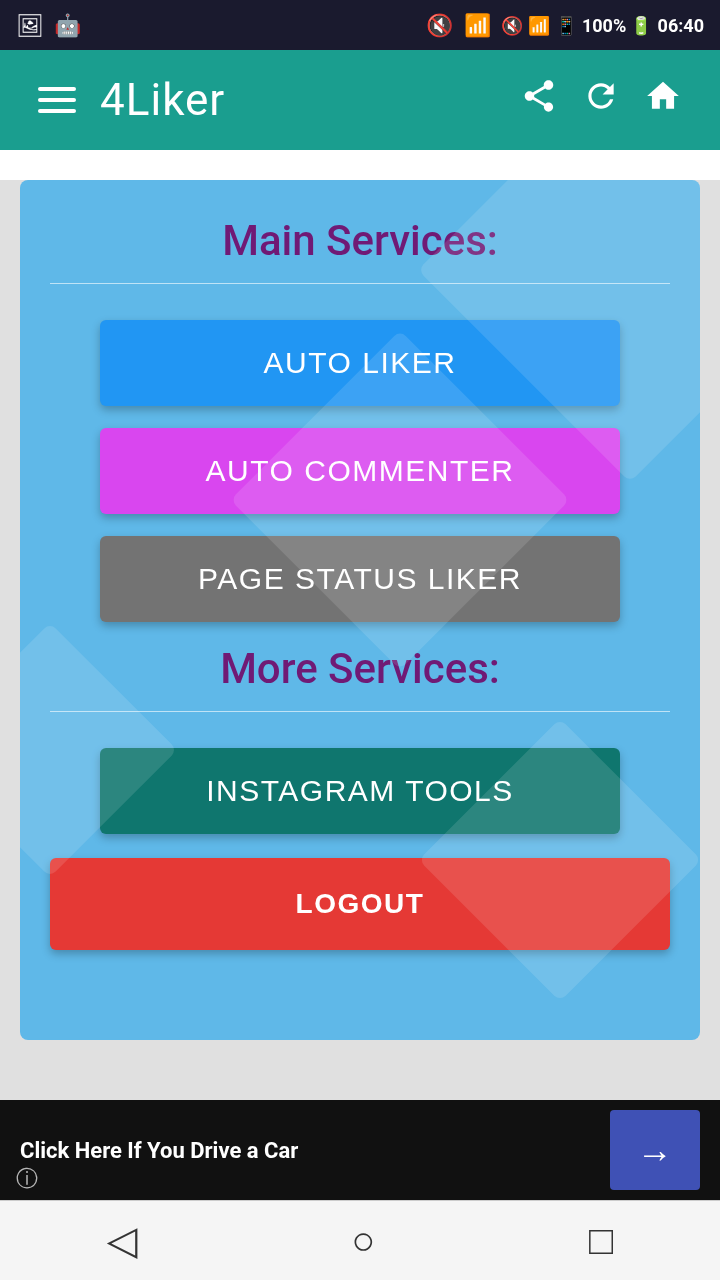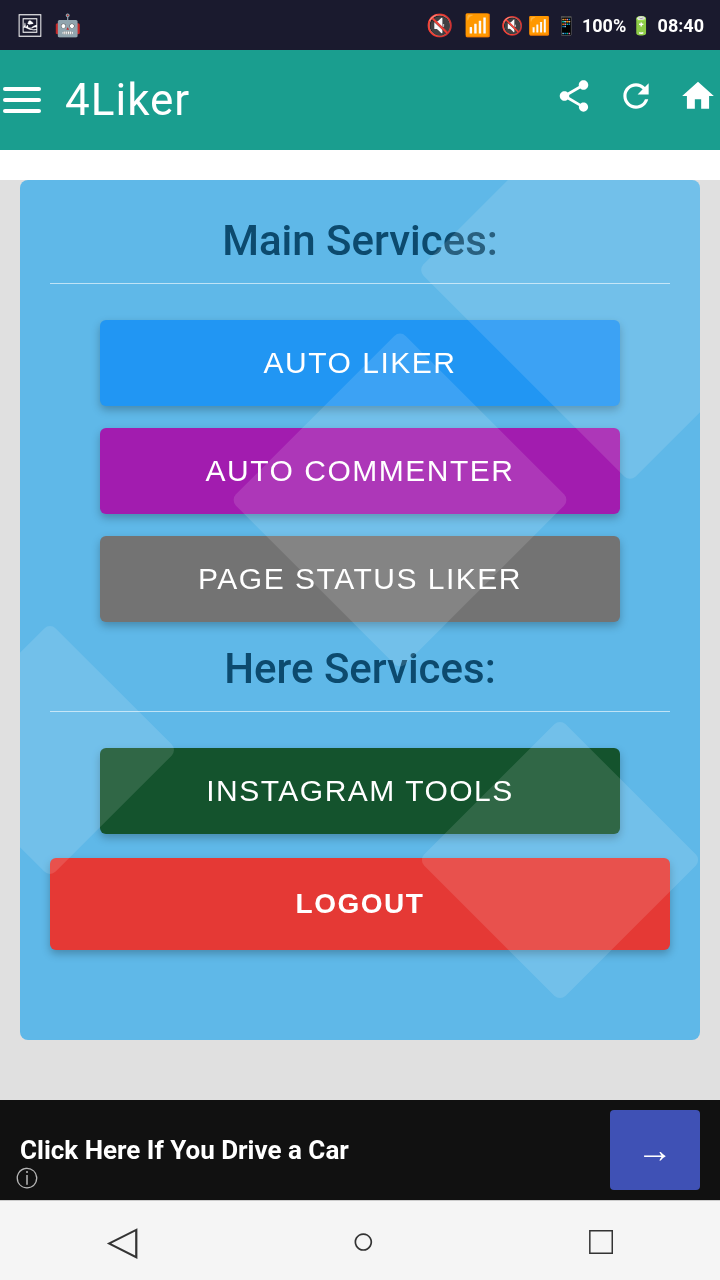--- a/index.html
+++ b/index.html
@@ -36,21 +36,21 @@
       font-weight: bold;
     }
 
     
     .app-bar {
       width: 720px;
       height: 100px;
       background: #1a9e8f;
       display: flex;
       align-items: center;
-      padding: 0 3px;
+      padding: 0 38px;
       justify-content: space-between;
     }
     .app-bar-left {
       display: flex;
       align-items: center;
       gap: 24px;
     }
     .app-bar-title {
       color: white;
       font-size: 44px;
@@ -108,21 +108,21 @@
       position: absolute;
       background: rgba(255,255,255,0.12);
       transform: rotate(45deg);
     }
 
     
     .section-heading {
       text-align: center;
       font-size: 42px;
       font-weight: 500;
-      color: #0c4a6e;
+      color: #701a75;
       margin-bottom: 18px;
     }
 
     .divider {
       border: none;
       border-top: 1px solid rgba(255,255,255,0.6);
       margin: 0 0 36px 0;
     }
 
     
@@ -141,29 +141,29 @@
       cursor: pointer;
       text-align: center;
       text-transform: uppercase;
     }
 
     .btn-blue-primary {
       background: #2196f3;
       box-shadow: 0 4px 8px rgba(0,0,0,0.25);
     }
     .btn-blue-secondary {
-      background: #a21caf;
+      background: #d946ef;
       box-shadow: 0 4px 8px rgba(0,0,0,0.25);
     }
     .btn-blue-tertiary {
       background: #737373;
       box-shadow: 0 4px 8px rgba(0,0,0,0.25);
     }
     .btn-green {
-      background: #14532d;
+      background: #0f766e;
       box-shadow: 0 4px 8px rgba(0,0,0,0.25);
     }
 
     
     .more-section {
       margin-top: 20px;
     }
 
     
     .bottom-row {
@@ -197,21 +197,21 @@
       position: fixed;
       bottom: 80px;
       left: 0;
       display: flex;
       align-items: center;
       justify-content: space-between;
       padding: 0 20px;
     }
     .ad-text {
       color: white;
-      font-size: 26px;
+      font-size: 22px;
       font-weight: 700;
     }
     .ad-info-icon {
       position: absolute;
       left: 16px;
       bottom: 6px;
       color: rgba(255,255,255,0.7);
       font-size: 22px;
     }
     .ad-arrow-btn {
@@ -250,21 +250,21 @@
 <body>
 
 <div class="status-bar">
   <div class="status-bar-left">
     <span>🖼</span>
     <span>🤖</span>
   </div>
   <div class="status-bar-right">
     <span>🔇</span>
     <span>📶</span>
-    <span style="font-size:18px;">🔇 📶 📱 100% 🔋 08:40</span>
+    <span style="font-size:18px;">🔇 📶 📱 100% 🔋 06:40</span>
   </div>
 </div>
 
 <div class="app-bar">
   <div class="app-bar-left">
     <div class="hamburger-icon">
       <span></span>
       <span></span>
       <span></span>
     </div>
@@ -302,21 +302,21 @@
   <div class="bg-diamond" style="width:200px;height:200px;bottom:80px;right:40px;border-radius:8px;"></div>
 
   <h2 class="section-heading">Main Services:</h2>
   <hr class="divider">
 
   <button class="service-btn btn-blue-primary">AUTO LIKER</button>
   <button class="service-btn btn-blue-secondary">AUTO COMMENTER</button>
   <button class="service-btn btn-blue-tertiary">PAGE STATUS LIKER</button>
 
   <div class="more-section">
-    <h2 class="section-heading">Here Services:</h2>
+    <h2 class="section-heading">More Services:</h2>
     <hr class="divider">
 
     <button class="service-btn btn-green">INSTAGRAM TOOLS</button>
 
     <div class="bottom-row">
       <button class="btn-red">LOGOUT</button>
     </div>
   </div>
 </div>
 

